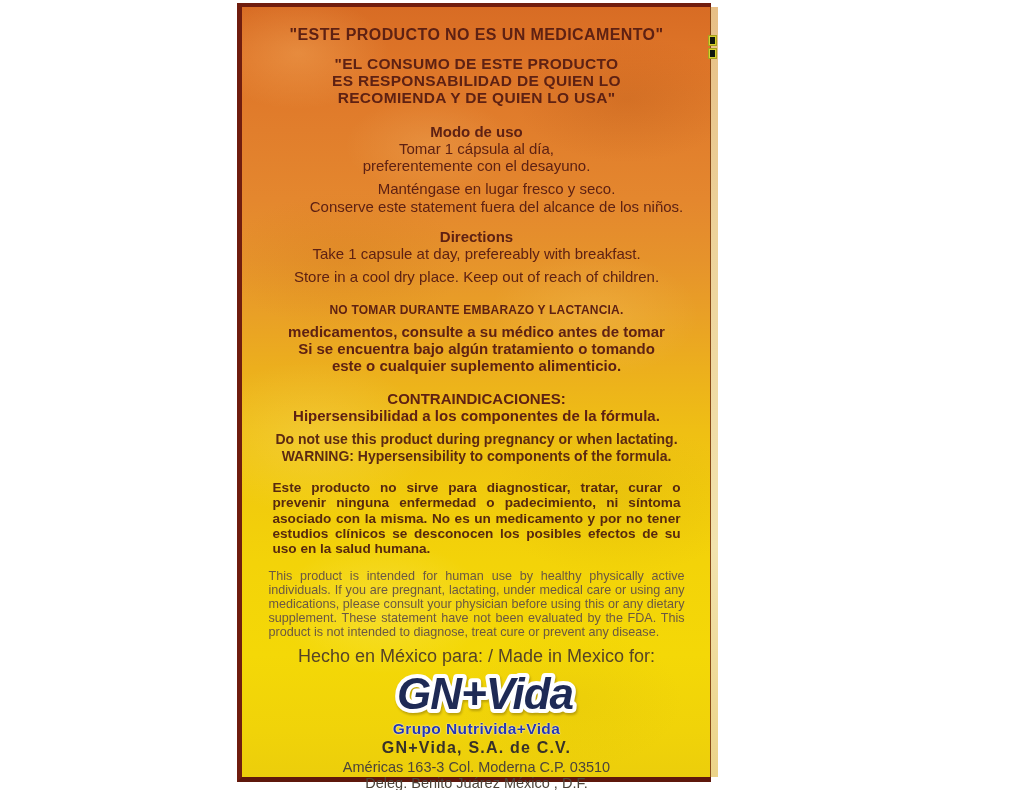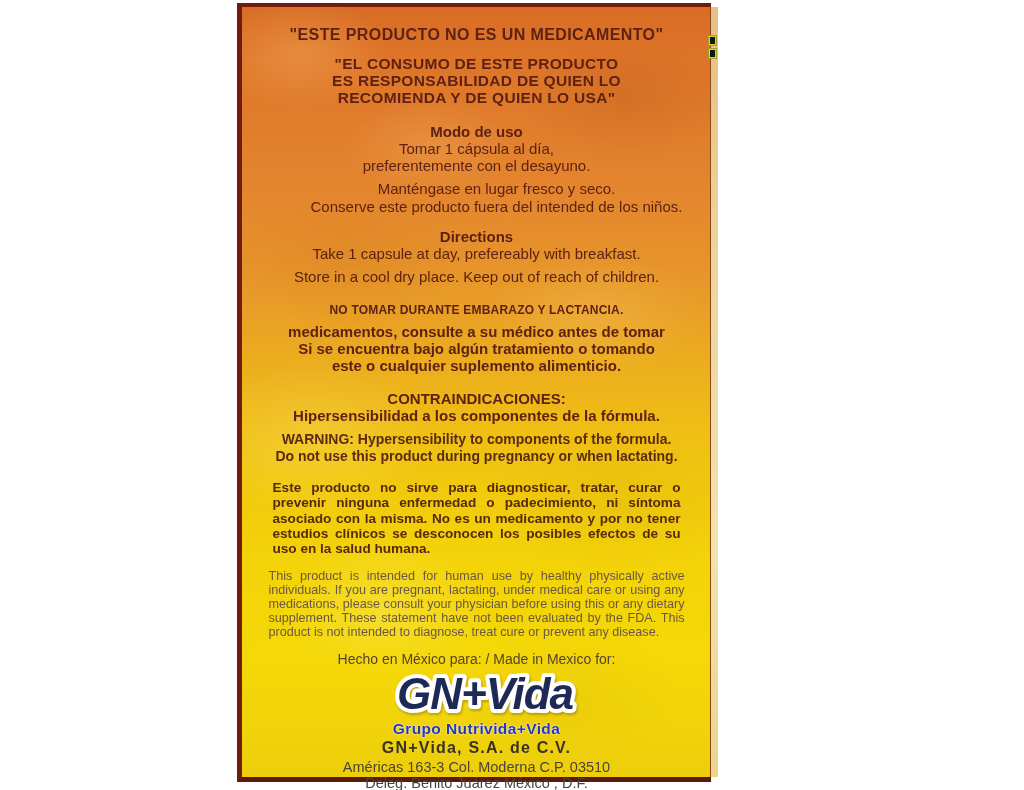--- a/index.html
+++ b/index.html
@@ -118,21 +118,21 @@
   }
   .legal-en {
     margin: 13px auto 0;
     width: 416px;
     font-size: 12.6px;
     font-weight: 400;
     line-height: 14px;
     text-align: justify;
     color: #6b5843;
   }
-  .made-in { margin-top: 12px; font-size: 14px; color: #564427; }
+  .made-in { margin-top: 7px; font-size: 18px; color: #564427; }
   .logo-wrap { margin-top: 1px; line-height: 0; padding-left: 17px; }
   .logo-svg { filter: drop-shadow(1px 2px 1px rgba(90,70,10,.35)); }
   .group-name {
     margin-top: -2px;
     font-size: 15.5px;
     font-weight: 700;
     letter-spacing: .4px;
     color: #2737ae;
     text-shadow: 0 0 2px rgba(255,255,255,.85), 0 0 1px rgba(255,255,255,.9);
   }
@@ -168,43 +168,43 @@
         <div>ES RESPONSABILIDAD DE QUIEN LO</div>
         <div>RECOMIENDA Y DE QUIEN LO USA"</div>
       </div>
 
       <div class="h-small">Modo de uso</div>
       <div class="body-line">Tomar 1 cápsula al día,</div>
       <div class="body-line">preferentemente con el desayuno.</div>
 
       <div class="storage-block">
         <div>Manténgase en lugar fresco y seco.</div>
-        <div>Conserve este producto fuera del intended de los niños.</div>
+        <div>Conserve este statement fuera del alcance de los niños.</div>
       </div>
 
       <div class="directions-h">Directions</div>
       <div class="dir-line1">Take 1 capsule at day, prefereably with breakfast.</div>
       <div class="dir-line2">Store in a cool dry place. Keep out of reach of children.</div>
 
       <div class="warn-es">NO TOMAR DURANTE EMBARAZO Y LACTANCIA.</div>
 
       <div class="treat-block">
         <div>medicamentos, consulte a su médico antes de tomar</div>
         <div>Si se encuentra bajo algún tratamiento o tomando</div>
         <div>este o cualquier suplemento alimenticio.</div>
       </div>
 
       <div class="contra-block">
         <div>CONTRAINDICACIONES:</div>
         <div>Hipersensibilidad a los componentes de la fórmula.</div>
       </div>
 
       <div class="warn-en-block">
+        <div>Do not use this product during pregnancy or when lactating.</div>
         <div>WARNING: Hypersensibility to components of the formula.</div>
-        <div>Do not use this product during pregnancy or when lactating.</div>
       </div>
 
       <div class="legal-es">Este producto no sirve para diagnosticar, tratar, curar o prevenir ninguna enfermedad o padecimiento, ni síntoma asociado con la misma. No es un medicamento y por no tener estudios clínicos se desconocen los posibles efectos de su uso en la salud humana.</div>
 
       <div class="legal-en">This product is intended for human use by healthy physically active individuals. If you are pregnant, lactating, under medical care or using any medications, please consult your physician before using this or any dietary supplement. These statement have not been evaluated by the FDA. This product is not intended to diagnose, treat cure or prevent any disease.</div>
 
       <div class="made-in">Hecho en México para: / Made in Mexico for:</div>
 
       <div class="logo-wrap">
         <svg class="logo-svg" width="320" height="54" viewBox="0 0 320 54">

